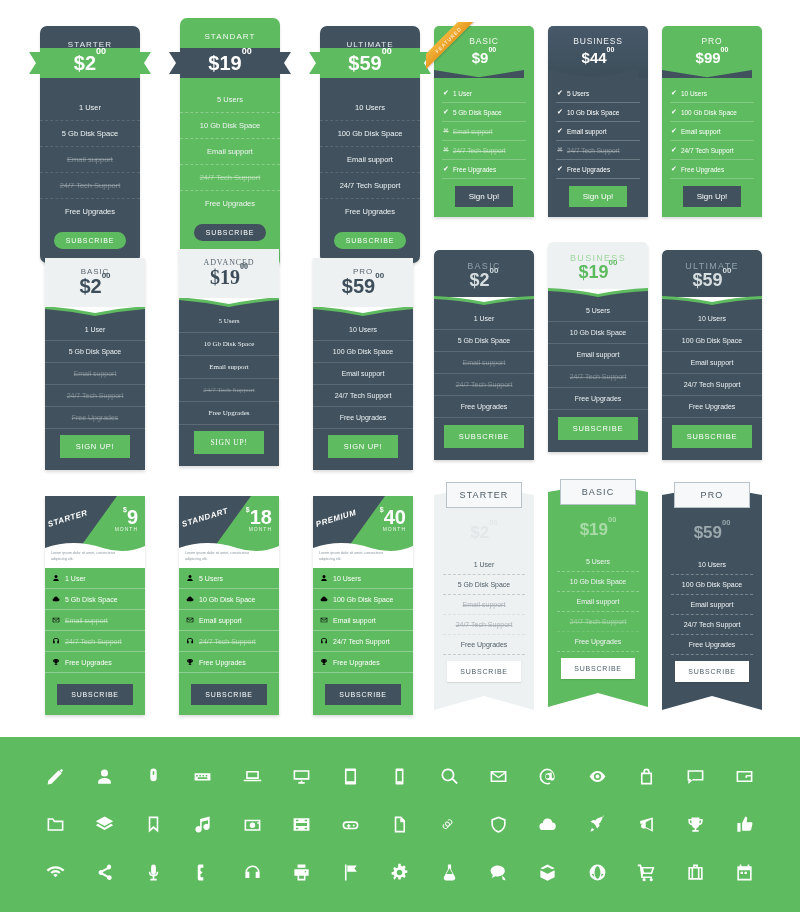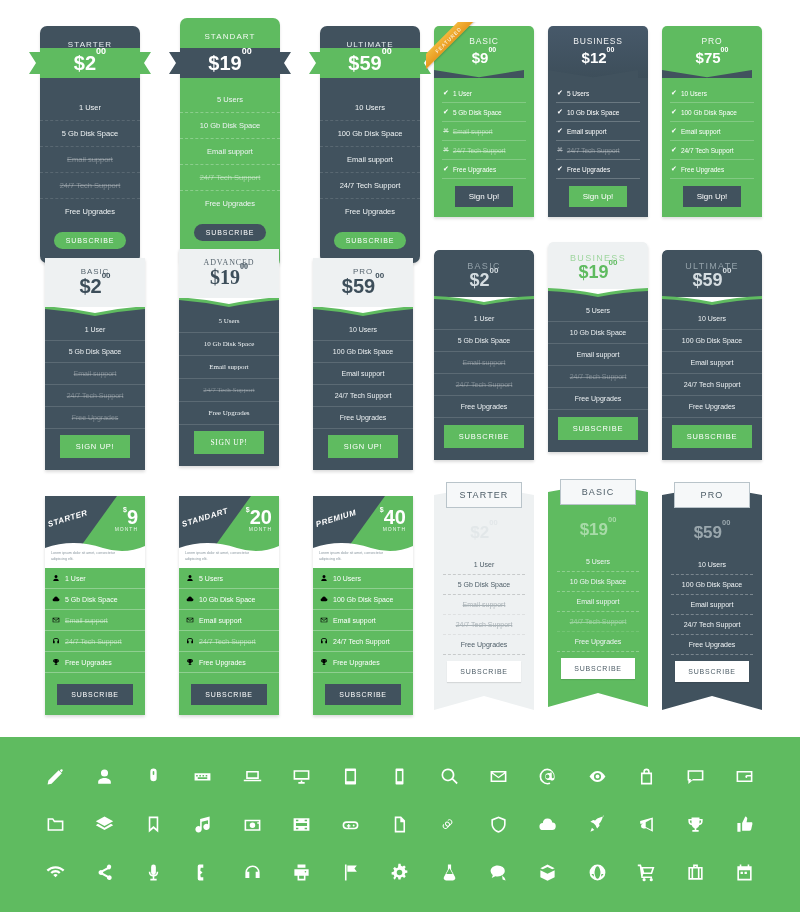--- a/index.html
+++ b/index.html
@@ -333,21 +333,21 @@
           <div class="li">
             <span class="mark">✔</span>
             <span>Free Upgrades</span>
           </div>
           <div class="btnwrap"><span class="btn">Sign Up!</span></div>
         </div>
       </div>
       <div class="card dark">
         <div class="head">
           <div class="ttl">BUSINESS</div>
-          <div class="prc"><span>$12</span><sup>00</sup></div>
+          <div class="prc"><span>$44</span><sup>00</sup></div>
           <svg class="chev" viewBox="0 0 100 10" preserveAspectRatio="none">
             <path d="M0 0 L50 8 L100 0 L100 10 L0 10 Z" fill="#41525e"></path>
           </svg>
         </div>
         <div class="body">
           <div class="li">
             <span class="mark">✔</span>
             <span>5 Users</span>
           </div>
           <div class="li">
@@ -365,21 +365,21 @@
           <div class="li">
             <span class="mark">✔</span>
             <span>Free Upgrades</span>
           </div>
           <div class="btnwrap"><span class="btn">Sign Up!</span></div>
         </div>
       </div>
       <div class="card green">
         <div class="head">
           <div class="ttl">PRO</div>
-          <div class="prc"><span>$75</span><sup>00</sup></div>
+          <div class="prc"><span>$99</span><sup>00</sup></div>
           <svg class="chev" viewBox="0 0 100 10" preserveAspectRatio="none">
             <path d="M0 0 L50 8 L100 0 L100 10 L0 10 Z" fill="#41525e"></path>
           </svg>
         </div>
         <div class="body">
           <div class="li">
             <span class="mark">✔</span>
             <span>10 Users</span>
           </div>
           <div class="li">
@@ -559,21 +559,21 @@
             </svg>
             <span>Free Upgrades</span>
           </div>
           <div class="btnwrap"><span class="btn">SUBSCRIBE</span></div>
         </div>
       </div>
       <div class="card">
         <div class="head">
           <div class="diag"></div>
           <div class="lbl">STANDART</div>
-          <div class="pr"><span class="sym">$</span><span class="num">20</span><span class="per">MONTH</span></div>
+          <div class="pr"><span class="sym">$</span><span class="num">18</span><span class="per">MONTH</span></div>
           <svg class="whitewave" viewBox="0 0 100 34" preserveAspectRatio="none">
             <path d="M0 14 Q28 4 58 14 Q80 21 100 12 L100 34 L0 34 Z" fill="#ffffff"></path>
           </svg>
           <div class="lorem">Lorem ipsum dolor sit amet, consectetur adipiscing elit.</div>
         </div>
         <div class="body">
           <div class="li">
             <svg class="ic" viewBox="0 0 24 24">
               <path d="M12 12a4.5 4.5 0 100-9 4.5 4.5 0 000 9zm0 2c-4 0-8 2-8 5v2h16v-2c0-3-4-5-8-5z"></path>
             </svg>

